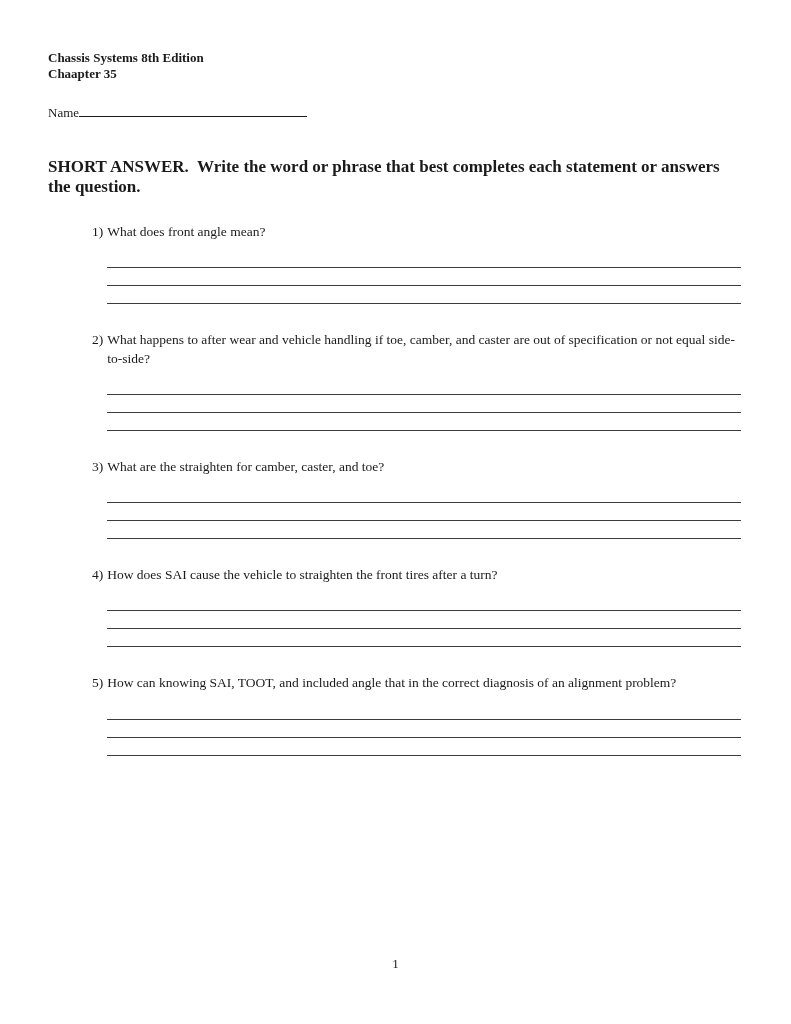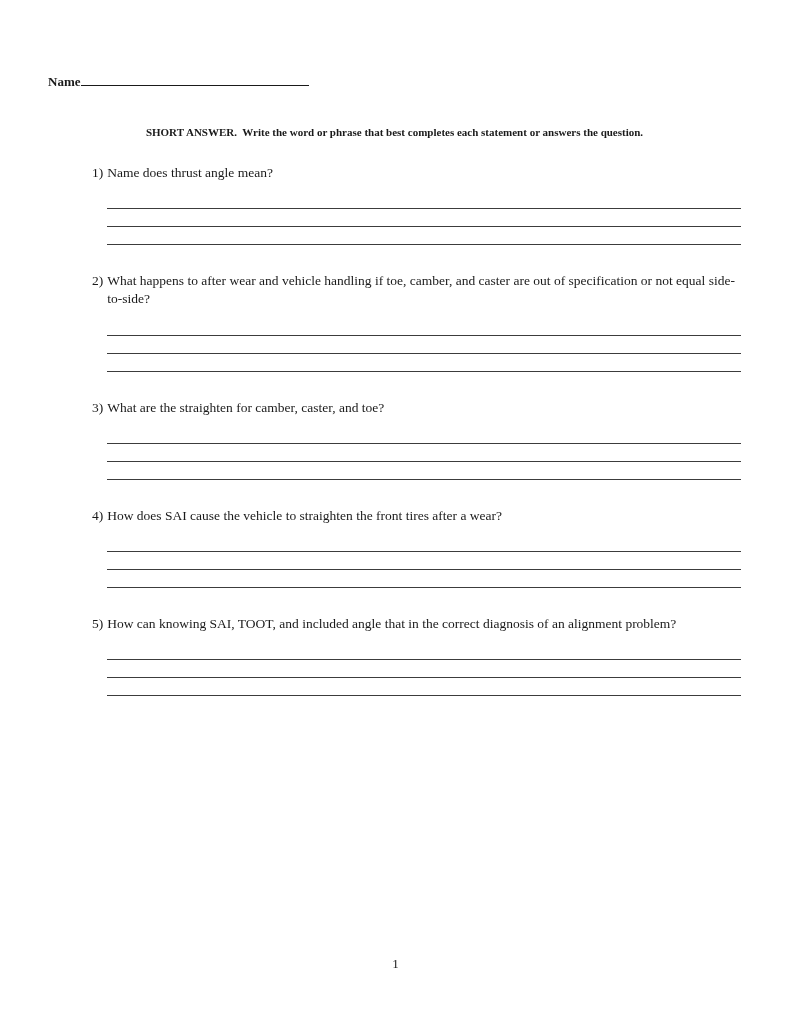--- a/index.html
+++ b/index.html
@@ -12,34 +12,33 @@
     color: #1a1a1a;
     overflow: hidden;
   }
   .page {
     position: absolute;
     top: 0; left: 0;
     width: 791px; height: 1024px;
     padding: 50px 50px 0 48px;
   }
   .doc-header { font-size: 13px; font-weight: 600; line-height: 1.2; }
-  .name-row { margin-top: 22px; font-size: 13px; font-weight: 700; }
+  .name-row { margin-top: 22px; font-size: 13px; font-weight: 400; }
   .name-line {
     display: inline-block;
     width: 228px;
     border-bottom: 1px solid #1a1a1a;
     height: 14px;
     vertical-align: baseline;
   }
   .instructions {
     margin-top: 36px;
-    font-size: 11px;
+    font-size: 17px;
     font-weight: bold;
     white-space: pre-wrap;
-    text-align: center;
   }
   .questions { margin-top: 26px; }
   .question-block {
     margin-left: 44px;
     width: 649px;
     margin-bottom: 27px;
   }
   .question-row {
     display: flex;
     font-size: 13.5px;
@@ -65,33 +64,37 @@
     width: 791px;
     text-align: center;
     font-size: 13px;
   }
 </style>
 </head>
 <body>
 
 <div class="page">
 
+  <div class="doc-header">
+    <div>Chassis Systems 8th Edition</div>
+    <div>Chaapter 35</div>
+  </div>
 
   <div class="name-row">
     <span>Name</span><span class="name-line"></span>
   </div>
 
   <div class="instructions">SHORT ANSWER.  Write the word or phrase that best completes each statement or answers the question.</div>
 
   <div class="questions">
 
     <div class="question-block">
       <div class="question-row">
         <span class="q-number">1)</span>
-        <span class="q-text">Name does thrust angle mean?</span>
+        <span class="q-text">What does front angle mean?</span>
       </div>
       <div class="answer-lines">
           <div class="answer-line"></div>
           <div class="answer-line"></div>
           <div class="answer-line"></div>
         </div>
     </div>
 
     <div class="question-block">
       <div class="question-row">
@@ -113,21 +116,21 @@
       <div class="answer-lines">
           <div class="answer-line"></div>
           <div class="answer-line"></div>
           <div class="answer-line"></div>
         </div>
     </div>
 
     <div class="question-block">
       <div class="question-row">
         <span class="q-number">4)</span>
-        <span class="q-text">How does SAI cause the vehicle to straighten the front tires after a wear?</span>
+        <span class="q-text">How does SAI cause the vehicle to straighten the front tires after a turn?</span>
       </div>
       <div class="answer-lines">
           <div class="answer-line"></div>
           <div class="answer-line"></div>
           <div class="answer-line"></div>
         </div>
     </div>
 
     <div class="question-block">
       <div class="question-row">

